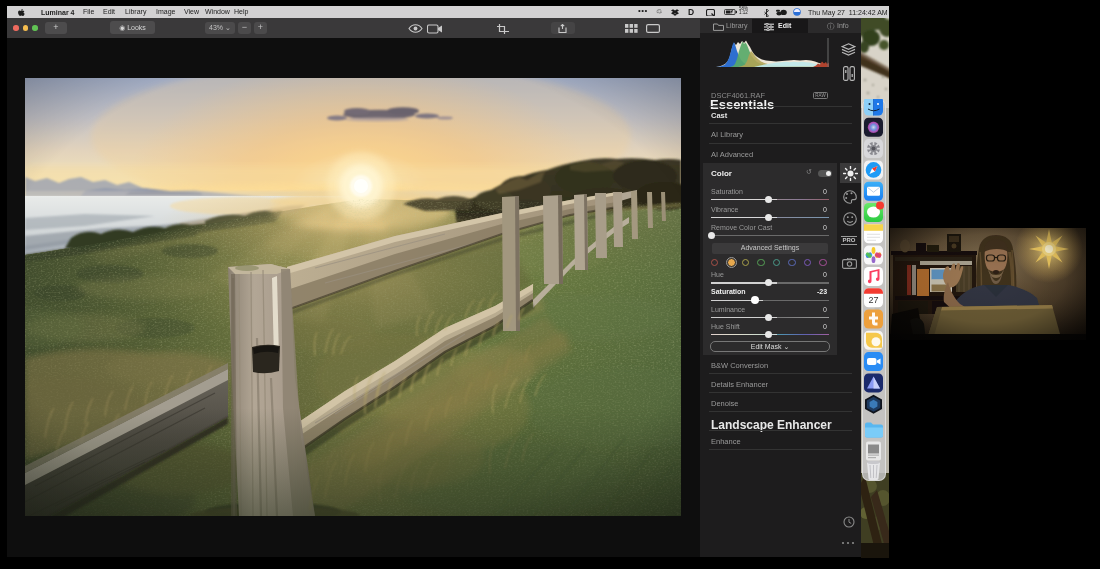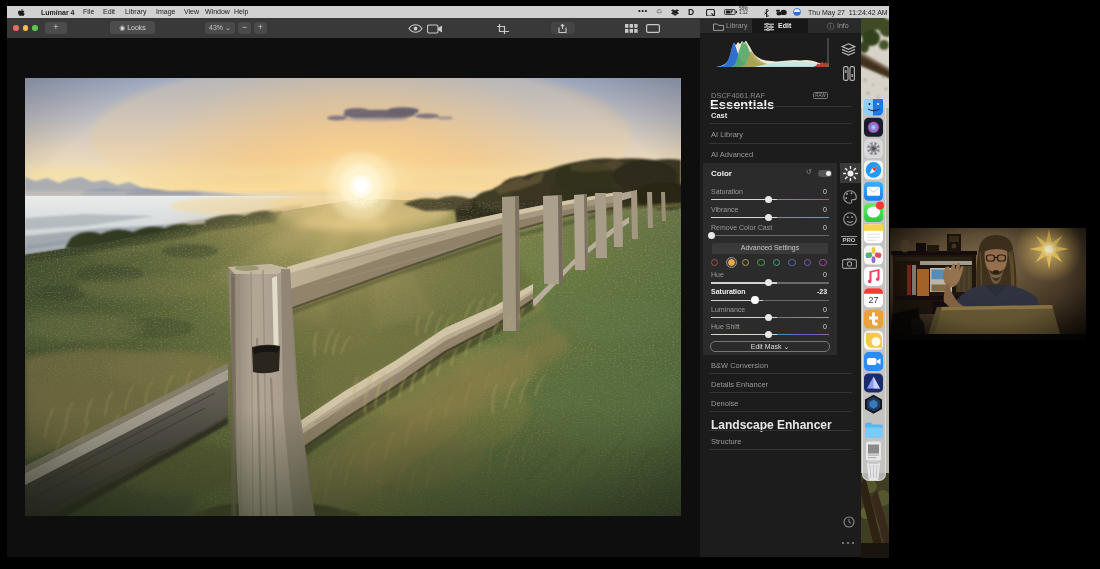--- a/index.html
+++ b/index.html
@@ -498,21 +498,21 @@
     <div class="a" style="left:7px;top:178px;width:120px;height:10.5px;border:0.5px solid #777;border-radius:5px;color:#dedede;text-align:center;line-height:10px;">Edit Mask ⌄</div>
   </div>
   <div class="a" style="left:11px;top:328px;font-size:7.5px;">B&amp;W Conversion</div>
   <div class="a" style="left:9px;top:340px;width:143px;border-top:0.5px solid #333;"></div>
   <div class="a" style="left:11px;top:347px;font-size:7.5px;">Details Enhancer</div>
   <div class="a" style="left:9px;top:359px;width:143px;border-top:0.5px solid #333;"></div>
   <div class="a" style="left:11px;top:366px;font-size:7.5px;">Denoise</div>
   <div class="a" style="left:9px;top:378px;width:143px;border-top:0.5px solid #333;"></div>
   <div class="a" style="left:11px;top:385px;color:#e8e8e8;font-size:12px;font-weight:bold;">Landscape Enhancer</div>
   <div class="a" style="left:9px;top:397px;width:143px;border-top:0.5px solid #333;"></div>
-  <div class="a" style="left:11px;top:404px;font-size:7.5px;">Structure</div>
+  <div class="a" style="left:11px;top:404px;font-size:7.5px;">Enhance</div>
   <div class="a" style="left:9px;top:416px;width:143px;border-top:0.5px solid #333;"></div>
 
   <svg class="a" style="left:141px;top:10px;" width="15" height="13" viewBox="0 0 15 13">
       <g fill="none" stroke="#b8b8b8" stroke-width="1.2">
         <path d="M7.5 0.8L14 3.6 7.5 6.4 1 3.6Z"></path>
         <path d="M1 6.4l6.5 2.8L14 6.4"></path>
         <path d="M1 9.2l6.5 2.8L14 9.2"></path>
       </g>
     </svg>
   <svg class="a" style="left:143px;top:33px;" width="12" height="15" viewBox="0 0 12 15">

